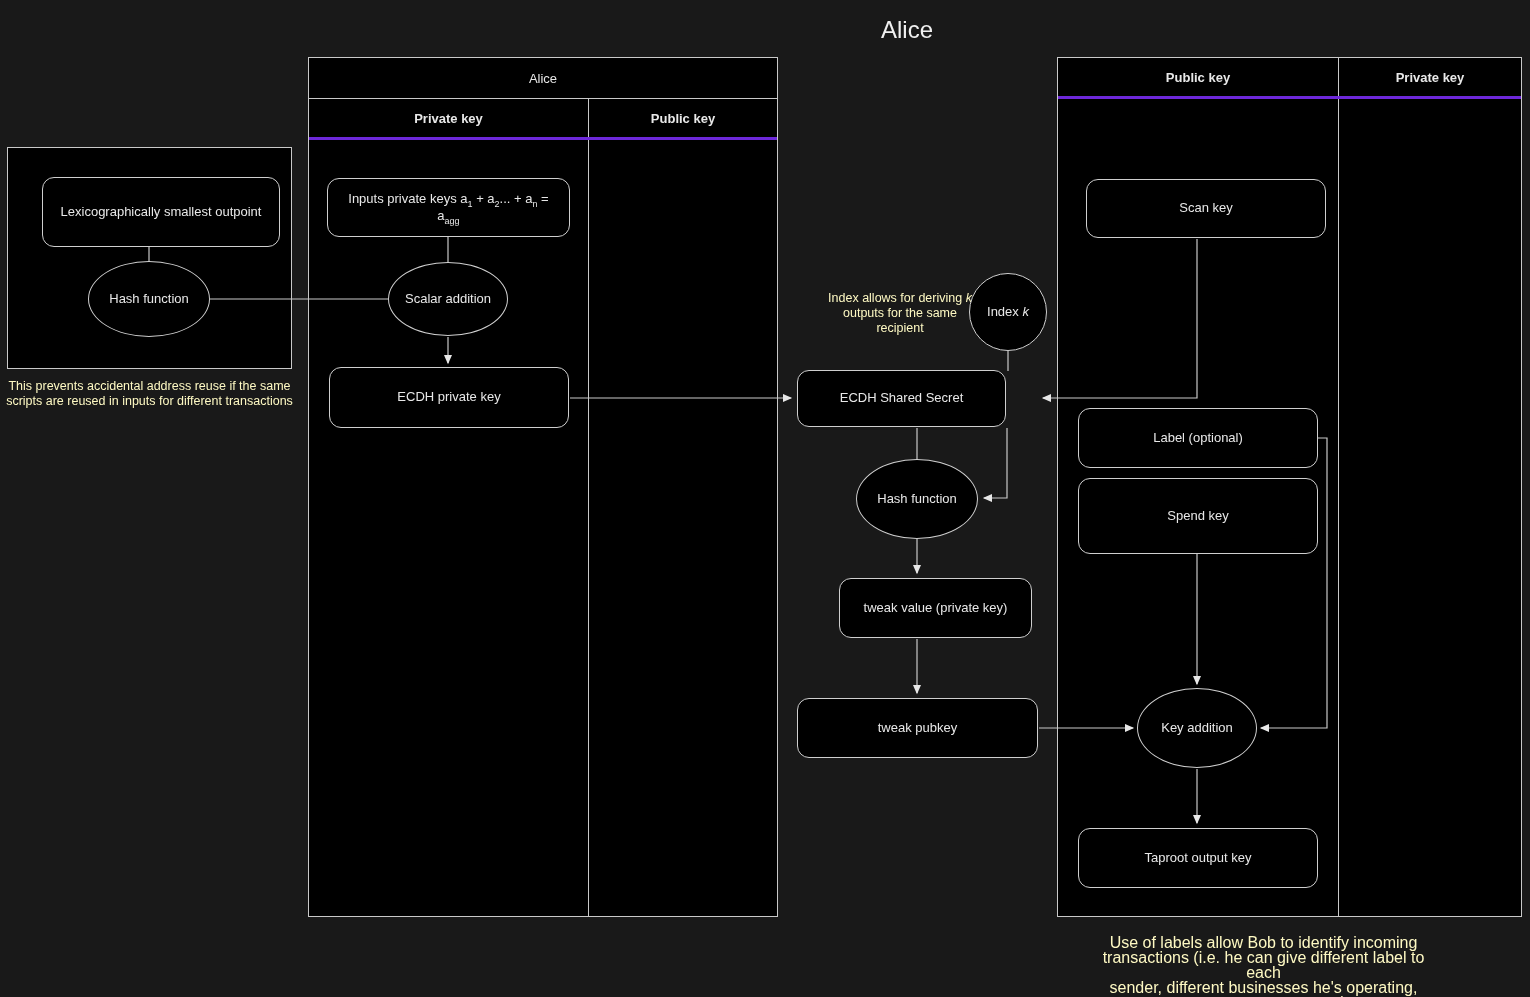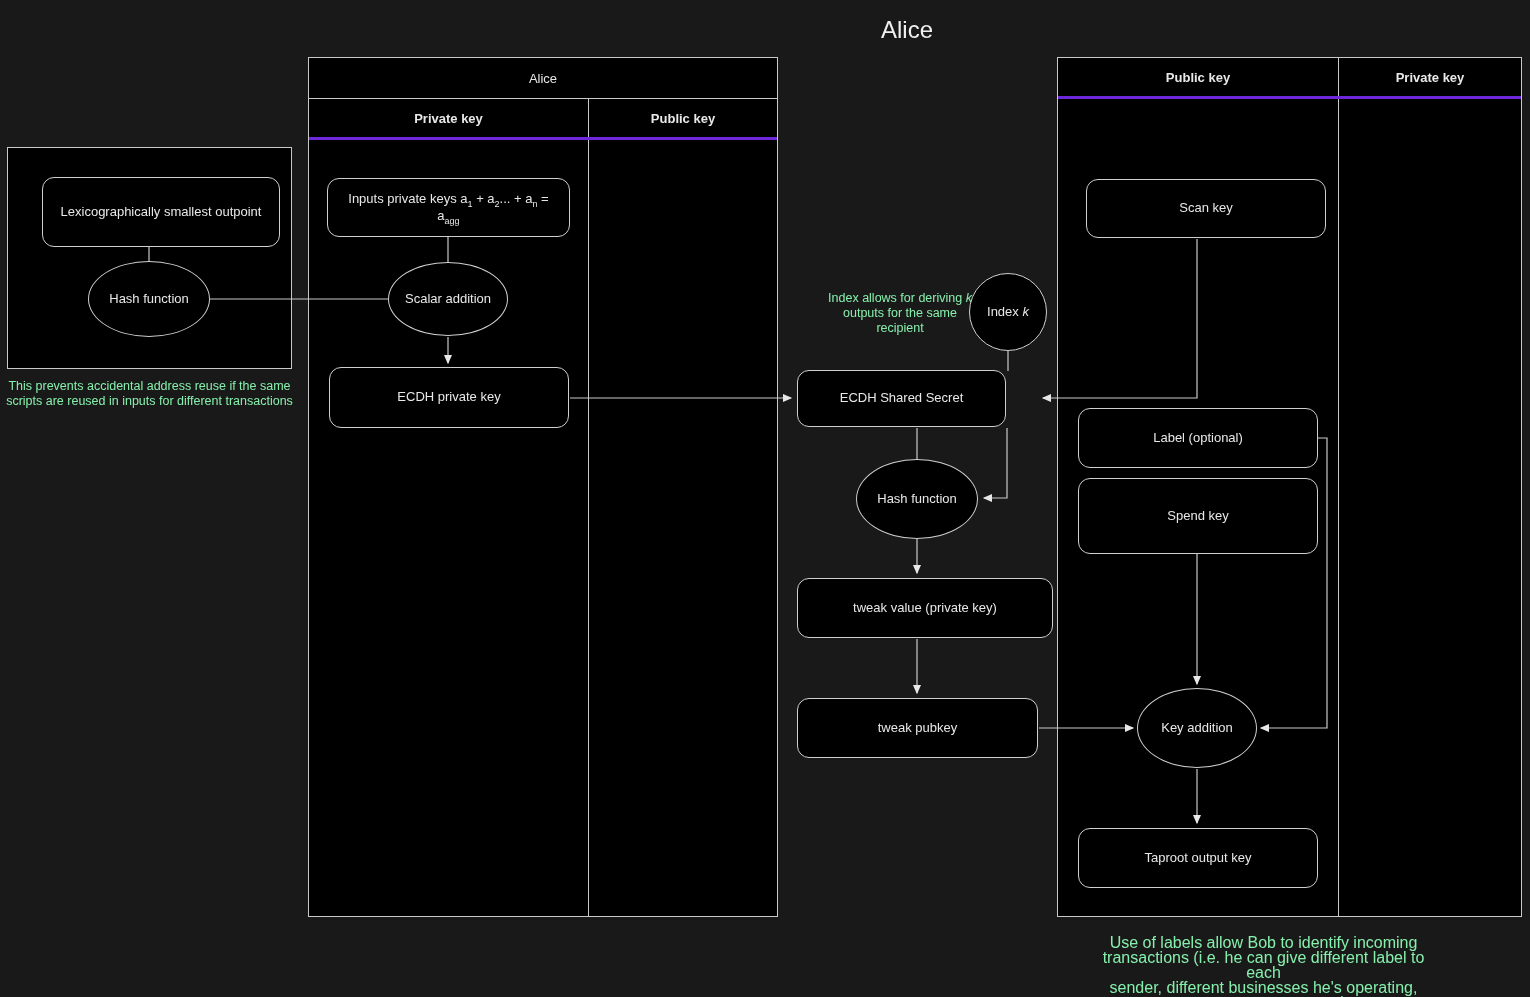--- a/index.html
+++ b/index.html
@@ -37,21 +37,21 @@
   }
   
   .node{
     position:absolute;background:#000;border:1px solid #cfcfcf;border-radius:12px;
     display:flex;align-items:center;justify-content:center;text-align:center;
     font-size:13px;color:#e8e8e8;z-index:3;box-sizing:border-box;padding:0 8px;line-height:1.25;
   }
   .ellipse{border-radius:50%;}
   sub{font-size:9px;line-height:0;}
   .caption{
-    position:absolute;z-index:3;text-align:center;color:#86efac;
+    position:absolute;z-index:3;text-align:center;color:#fef9c3;
     font-size:12.5px;line-height:15px;
   }
   svg.wires{position:absolute;left:0;top:0;z-index:2;}
   svg.wires polyline{fill:none;stroke:#c9c9c9;stroke-width:1.2;}
 </style>
 </head>
 <body>
 
 <div class="title">Alice</div>
 
@@ -129,21 +129,21 @@
 </div>
 <div class="node ellipse" style="left:969px;top:273px;width:78px;height:78px;">
   <span><span>Index </span><i>k</i></span>
 </div>
 <div class="node" style="left:797px;top:370px;width:209px;height:57px;">
   <span>ECDH Shared Secret</span>
 </div>
 <div class="node ellipse" style="left:856px;top:459px;width:122px;height:80px;">
   <span>Hash function</span>
 </div>
-<div class="node" style="left:797px;top:578px;width:256px;height:60px;">
+<div class="node" style="left:839px;top:578px;width:193px;height:60px;">
   <span>tweak value (private key)</span>
 </div>
 <div class="node" style="left:797px;top:698px;width:241px;height:60px;">
   <span>tweak pubkey</span>
 </div>
 
 <div class="node" style="left:1086px;top:179px;width:240px;height:59px;">
   <span>Scan key</span>
 </div>
 <div class="node" style="left:1078px;top:408px;width:240px;height:60px;">

